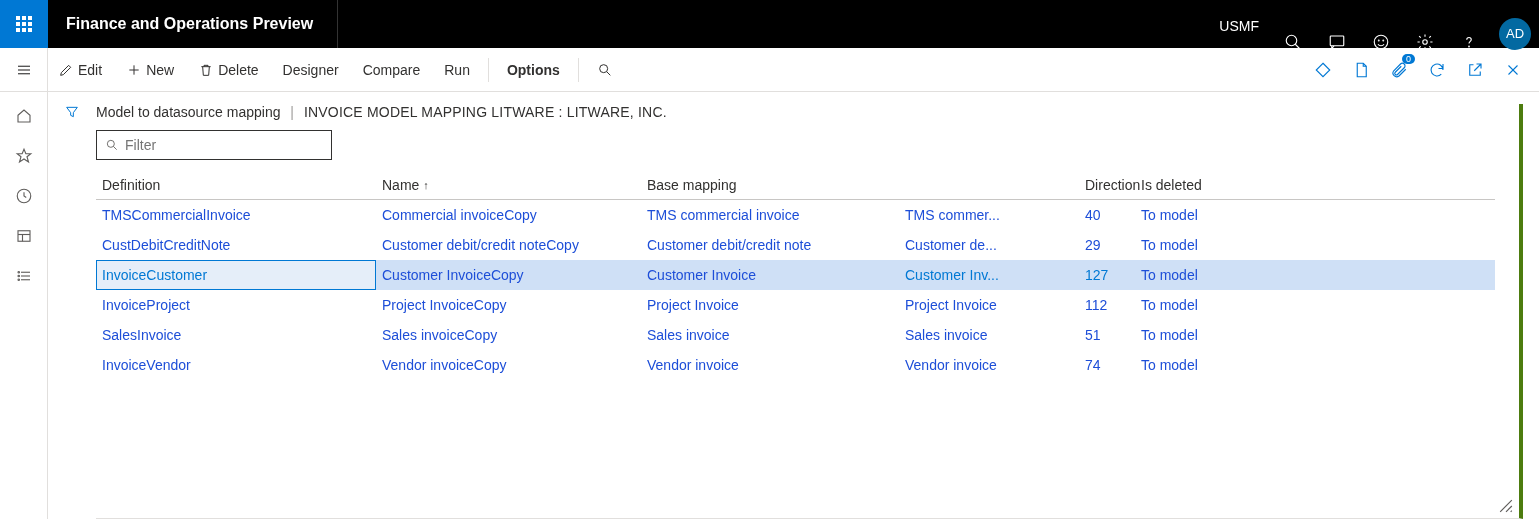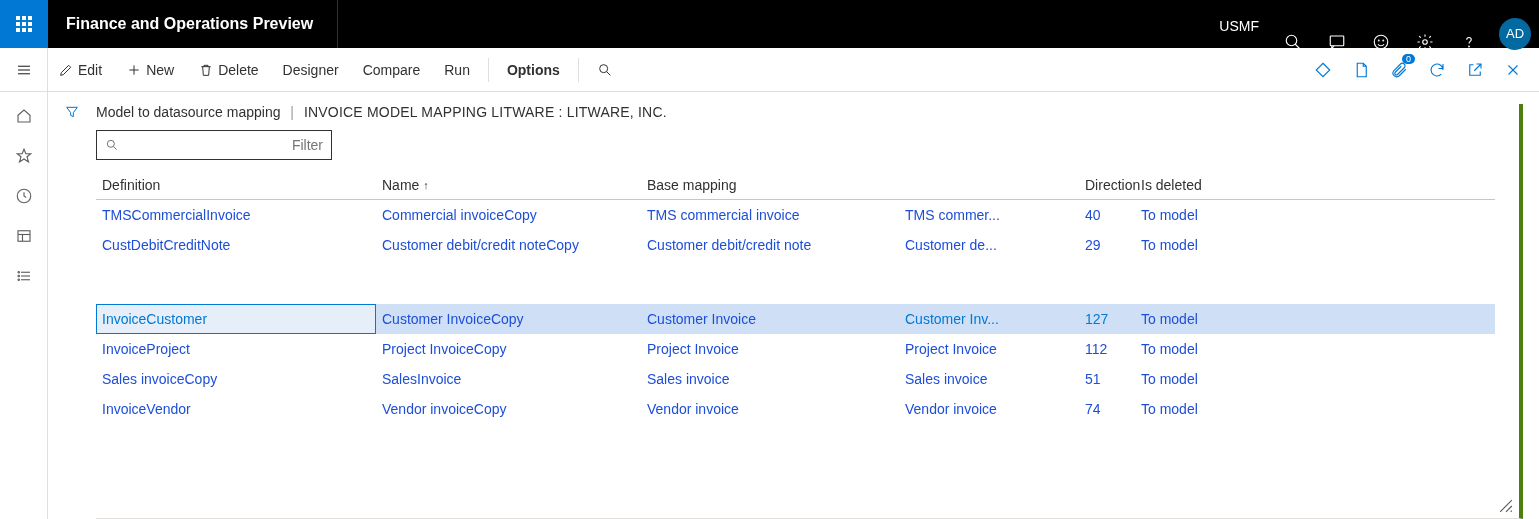--- a/index.html
+++ b/index.html
@@ -140,21 +140,21 @@
 .breadcrumb .path2 { letter-spacing: 0.2px; }
 .filter-box {
   width: 236px; height: 30px;
   border: 1px solid #323130;
   display: flex; align-items: center; gap: 6px;
   padding: 0 8px; margin-bottom: 10px;
 }
 .filter-box svg { width: 14px; height: 14px; stroke: #605e5c; fill: none; stroke-width: 1.5; }
 .filter-box input {
   border: none; outline: none; flex: 1; font-size: 14px;
-  color: #6d28d9; font-family: inherit; text-align: right;
+  color: #6d28d9; font-family: inherit;
 }
 
 .grid {
   width: 100%;
 }
 .grid-header, .grid-row {
   display: grid;
   grid-template-columns: 280px 265px 258px 180px 56px 180px 110px;
   align-items: center;
   height: 30px;
@@ -168,21 +168,20 @@
 .grid-header .num { justify-content: flex-end; }
 .sort-arrow { font-size: 11px; }
 .grid-row .cell {
   padding: 0 6px;
   white-space: nowrap; overflow: hidden; text-overflow: ellipsis;
   color: #1d4ed8;
 }
 .grid-row .num { text-align: left; }
 .grid-row.selected {
   background: #cfe0f6;
-  margin-top: 44px;
 }
 .grid-row.selected .link { color: #0078d4; }
 .grid-row.selected .cell.def {
   border: 1px solid #0078d4;
   background: #e5eef9;
   height: 30px;
   display: flex; align-items: center;
   padding: 0 5px;
 }
 .link { color: #0078d4; }
@@ -453,22 +452,22 @@
             <div class="grid-row">
               <div class="cell def">InvoiceProject</div>
               <div class="cell ">Project InvoiceCopy</div>
               <div class="cell ">Project Invoice</div>
               <div class="cell ">Project Invoice</div>
               <div class="cell num">112</div>
               <div class="cell ">To model</div>
               <div class="cell "></div>
             </div>
             <div class="grid-row">
+              <div class="cell def">SalesInvoice</div>
               <div class="cell ">Sales invoiceCopy</div>
-              <div class="cell def">SalesInvoice</div>
               <div class="cell ">Sales invoice</div>
               <div class="cell ">Sales invoice</div>
               <div class="cell num">51</div>
               <div class="cell ">To model</div>
               <div class="cell "></div>
             </div>
             <div class="grid-row">
               <div class="cell def">InvoiceVendor</div>
               <div class="cell ">Vendor invoiceCopy</div>
               <div class="cell ">Vendor invoice</div>

